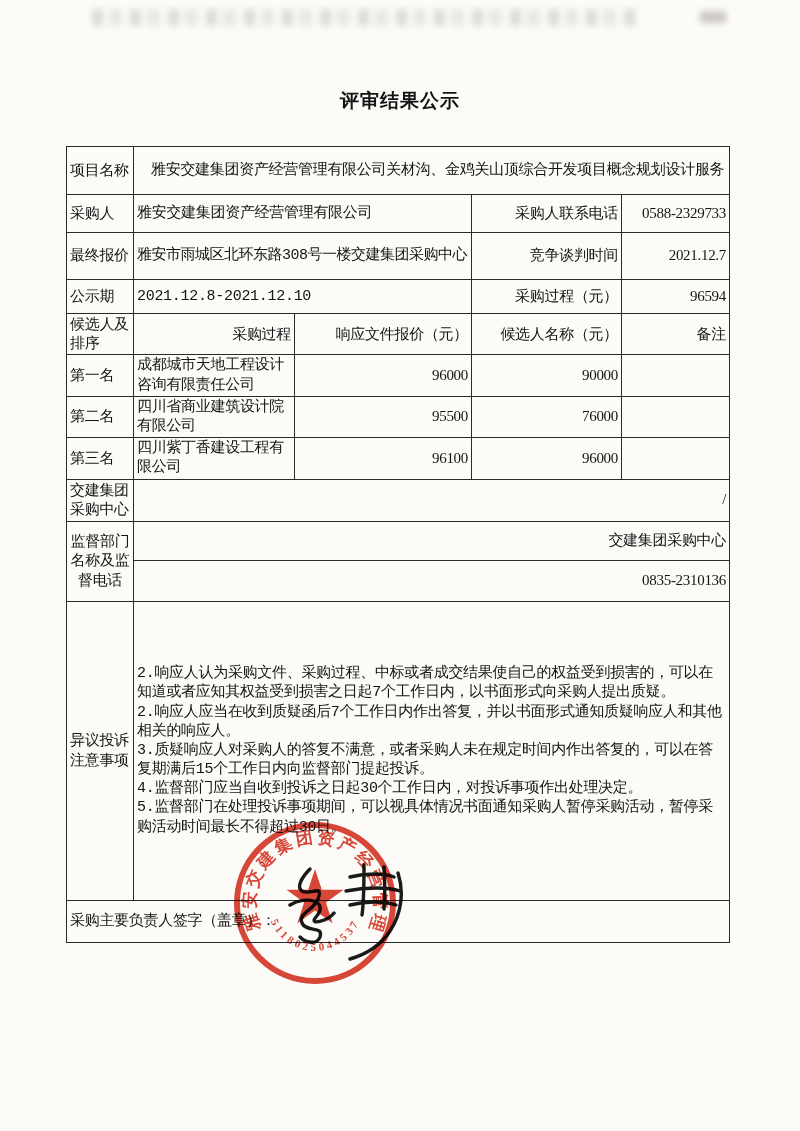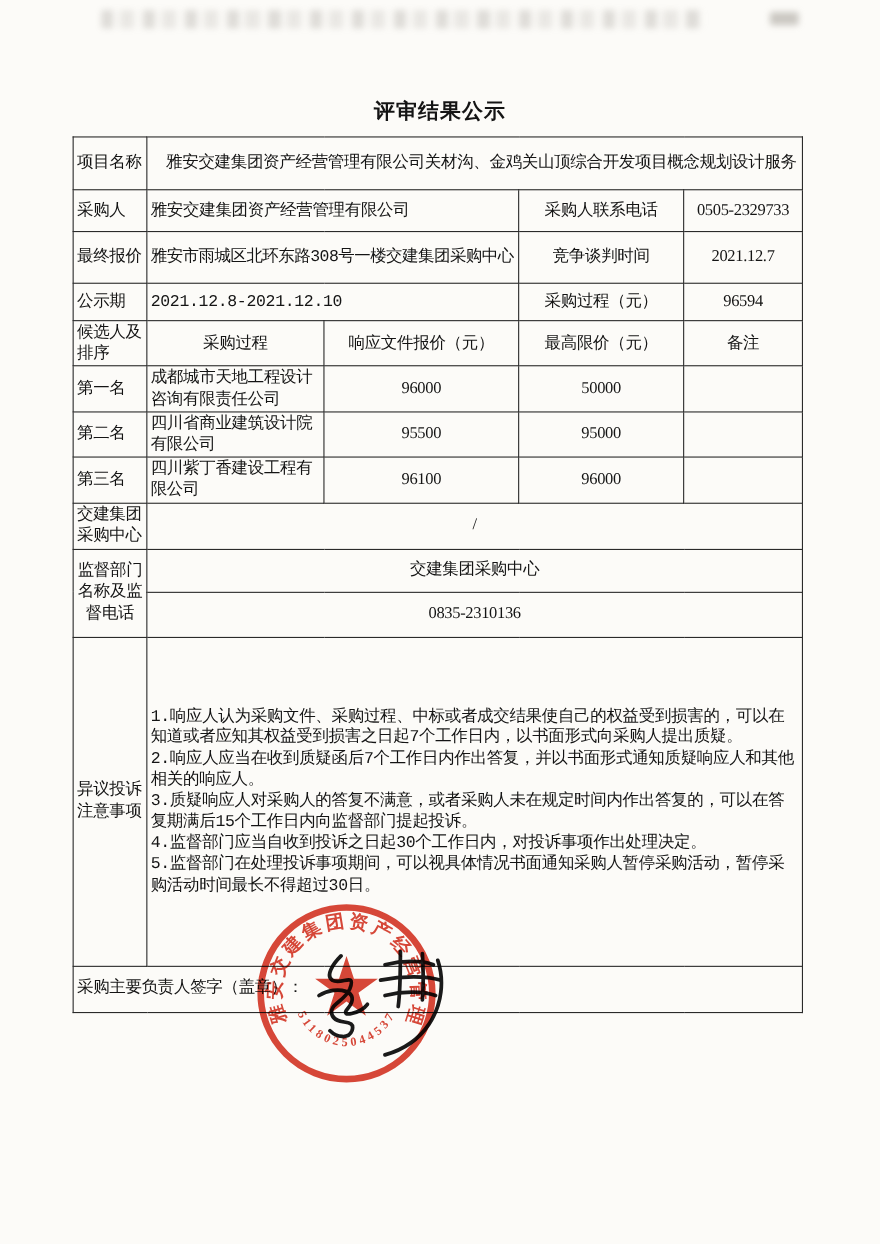--- a/index.html
+++ b/index.html
@@ -19,31 +19,31 @@
   }
   .smudge2{
     position:absolute;left:700px;top:11px;width:26px;height:12px;
     background:rgba(130,124,116,.4);filter:blur(3px);border-radius:2px;
   }
   .title{
     position:absolute;left:0;top:88px;width:800px;text-align:center;
     font-size:19px;font-weight:bold;letter-spacing:1px;
   }
   table.doc{
-    position:absolute;left:66px;top:124px;width:662px;
+    position:absolute;left:66px;top:146px;width:662px;
     border-collapse:collapse;table-layout:fixed;
   }
   table.doc td{
     border:1.5px solid #2a2a2a;
     font-size:15px;line-height:1.28;letter-spacing:-0.3px;
     padding:1px 3px;vertical-align:middle;overflow:hidden;
     word-break:break-all;
   }
   td.lab{padding:1px 2px;}
-  td.ctr{text-align:center;}
+  td.ctr{text-align:right;}
   td.ctrlab{text-align:center;padding:1px 1px;margin-left:16px;}
   td.indent{text-indent:14px;}
   td.txt{padding:1px 3px 1px 3px;font-family:Liberation Mono, monospace;}
   .obj p{margin:0;padding:0;}
   td.sigrow{padding-left:4px;}
   
   .seal{position:absolute;left:233px;top:821px;width:164px;height:164px;
         mix-blend-mode:multiply;opacity:.93;}
   .sig{position:absolute;left:272px;top:843px;width:170px;height:122px;
        mix-blend-mode:multiply;}
@@ -66,53 +66,53 @@
   </colgroup>
   <tbody>
       <tr style="height:48px">
     <td class="lab">项目名称</td>
     <td colspan="4" class="txt indent">雅安交建集团资产经营管理有限公司关材沟、金鸡关山顶综合开发项目概念规划设计服务</td>
   </tr>
   <tr style="height:38px">
     <td class="lab">采购人</td>
     <td colspan="2" class="txt">雅安交建集团资产经营管理有限公司</td>
     <td class="ctr">采购人联系电话</td>
-    <td class="ctr">0505-2329733</td>
+    <td class="ctr">0588-2329733</td>
   </tr>
   <tr style="height:47px">
     <td class="lab">最终报价</td>
     <td colspan="2" class="txt" style="letter-spacing:-0.5px">雅安市雨城区北环东路308号一楼交建集团采购中心</td>
     <td class="ctr">竞争谈判时间</td>
     <td class="ctr">2021.12.7</td>
   </tr>
   <tr style="height:34px">
     <td class="lab">公示期</td>
     <td colspan="2" class="txt">2021.12.8-2021.12.10</td>
     <td class="ctr">采购过程（元）</td>
     <td class="ctr">96594</td>
   </tr>
   <tr style="height:37px">
     <td class="lab">候选人及排序</td>
     <td class="ctr">采购过程</td>
     <td class="ctr">响应文件报价（元）</td>
-    <td class="ctr">最高限价（元）</td>
+    <td class="ctr">候选人名称（元）</td>
     <td class="ctr">备注</td>
   </tr>
   <tr style="height:40px">
     <td class="lab">第一名</td>
     <td class="txt">成都城市天地工程设计咨询有限责任公司</td>
     <td class="ctr">96000</td>
-    <td class="ctr">50000</td>
+    <td class="ctr">90000</td>
     <td class="ctr"></td>
   </tr>
   <tr style="height:41px">
     <td class="lab">第二名</td>
     <td class="txt">四川省商业建筑设计院有限公司</td>
     <td class="ctr">95500</td>
-    <td class="ctr">95000</td>
+    <td class="ctr">76000</td>
     <td class="ctr"></td>
   </tr>
   <tr style="height:40px">
     <td class="lab">第三名</td>
     <td class="txt">四川紫丁香建设工程有限公司</td>
     <td class="ctr">96100</td>
     <td class="ctr">96000</td>
     <td class="ctr"></td>
   </tr>
   <tr style="height:42px">
@@ -122,21 +122,21 @@
   <tr style="height:39px">
     <td rowspan="2" class="ctrlab">监督部门名称及监督电话</td>
     <td colspan="4" class="ctr">交建集团采购中心</td>
   </tr>
   <tr style="height:41px">
     <td colspan="4" class="ctr">0835-2310136</td>
   </tr>
   <tr style="height:299px">
     <td class="lab">异议投诉注意事项</td>
     <td colspan="4" class="txt obj">
-      <p>1.响应人认为采购文件、采购过程、中标或者成交结果使自己的权益受到损害的，可以在知道或者应知其权益受到损害之日起7个工作日内，以书面形式向采购人提出质疑。</p>
+      <p>2.响应人认为采购文件、采购过程、中标或者成交结果使自己的权益受到损害的，可以在知道或者应知其权益受到损害之日起7个工作日内，以书面形式向采购人提出质疑。</p>
       <p>2.响应人应当在收到质疑函后7个工作日内作出答复，并以书面形式通知质疑响应人和其他相关的响应人。</p>
       <p>3.质疑响应人对采购人的答复不满意，或者采购人未在规定时间内作出答复的，可以在答复期满后15个工作日内向监督部门提起投诉。</p>
       <p>4.监督部门应当自收到投诉之日起30个工作日内，对投诉事项作出处理决定。</p>
       <p>5.监督部门在处理投诉事项期间，可以视具体情况书面通知采购人暂停采购活动，暂停采购活动时间最长不得超过30日。</p>
     </td>
   </tr>
   <tr style="height:42px">
     <td colspan="5" class="sigrow">采购主要负责人签字（盖章）：</td>
   </tr>
 </tbody>

